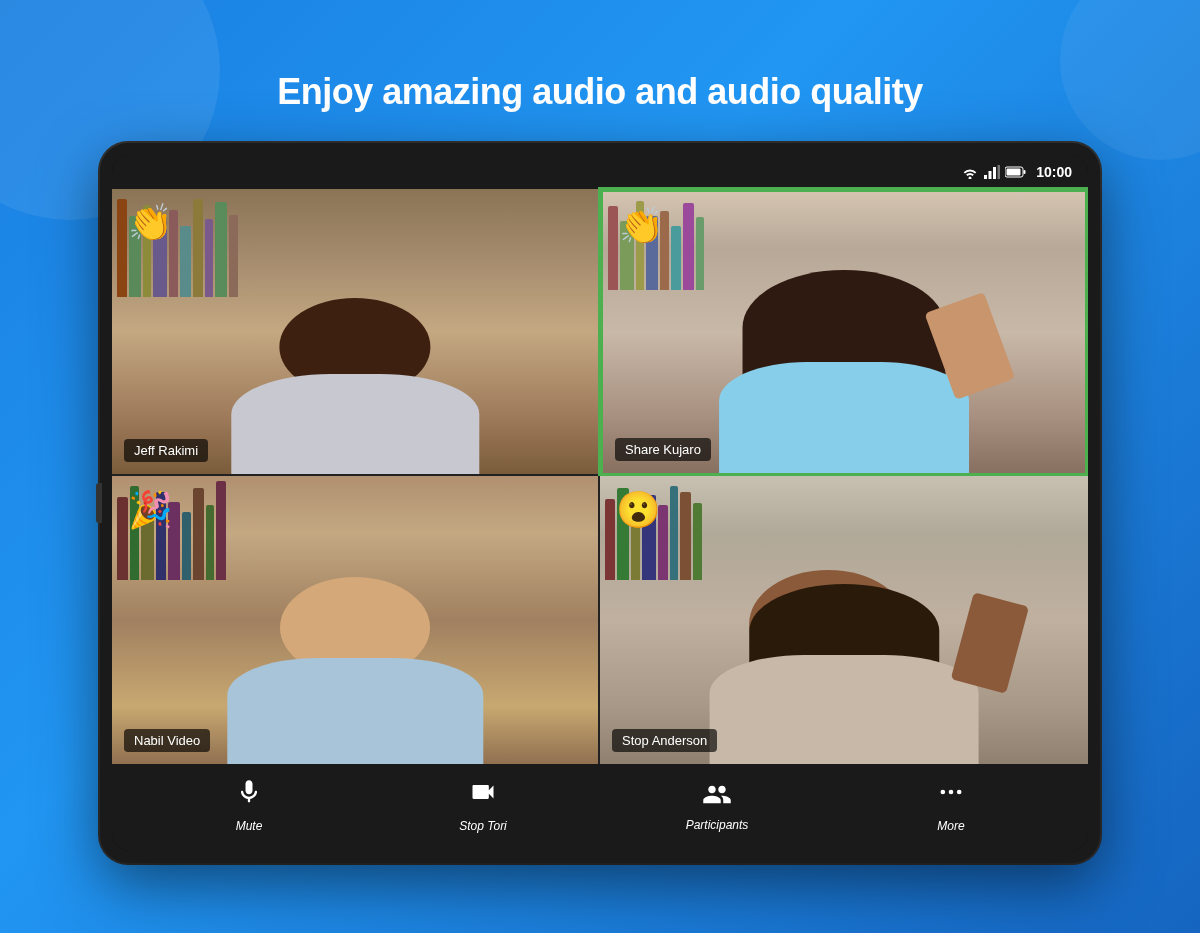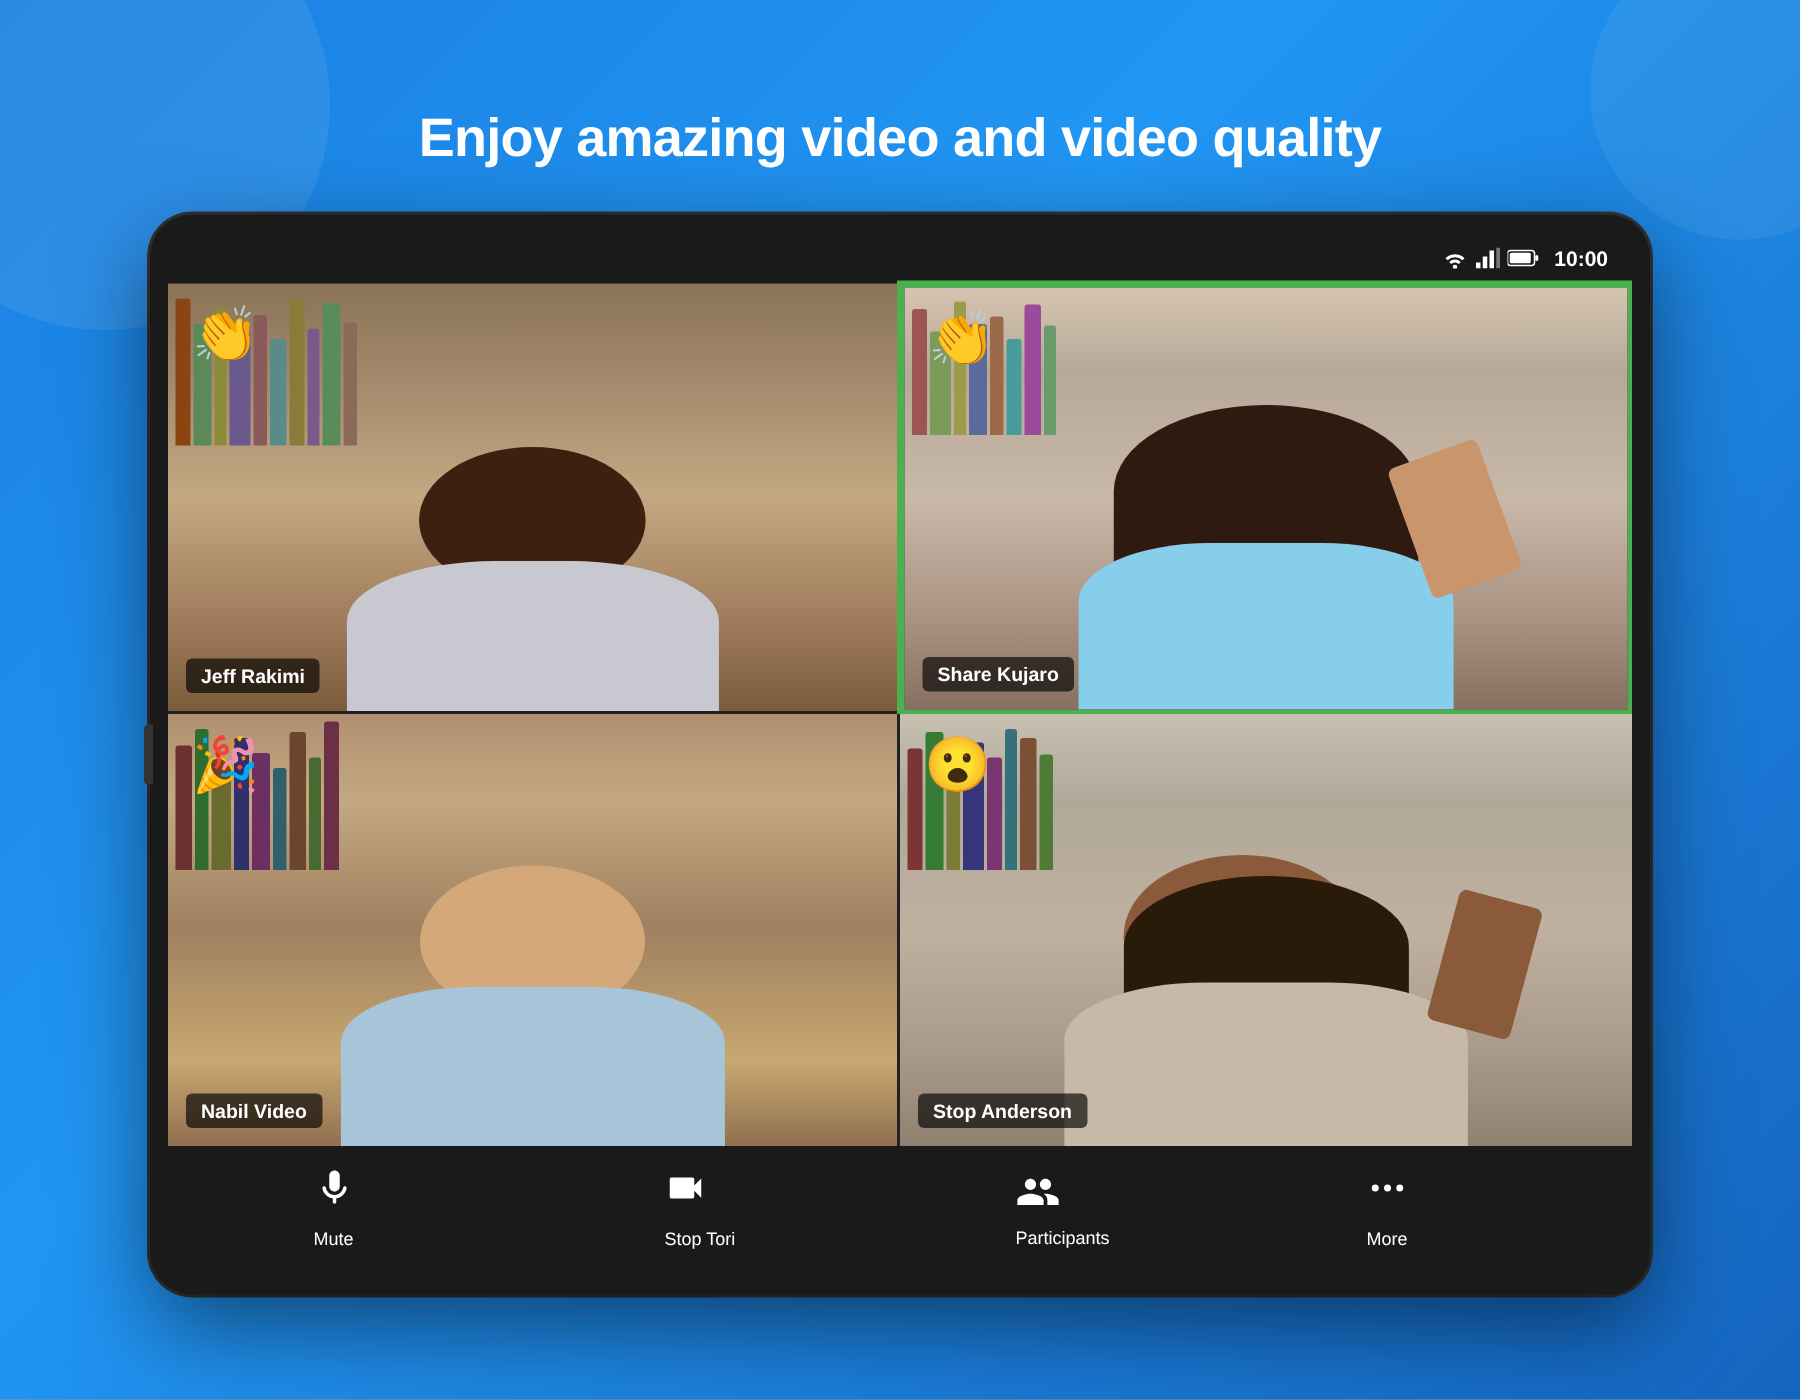--- a/index.html
+++ b/index.html
@@ -219,21 +219,21 @@
     }
 
     
     .name-label {
       position: absolute;
       bottom: 12px;
       left: 12px;
       background: rgba(0,0,0,0.65);
       color: white;
       font-size: 13px;
-      font-weight: 700;
+      font-weight: 400;
       padding: 4px 10px;
       border-radius: 4px;
     }
 
     
     .emoji-reaction {
       position: absolute;
       top: 16px;
       left: 16px;
       font-size: 36px;
@@ -245,24 +245,25 @@
       background: #1a1a1a;
       display: flex;
       align-items: center;
       justify-content: space-around;
       padding: 14px 20px 18px;
     }
 
     .toolbar-item {
       display: flex;
       flex-direction: column;
-      align-items: flex-start;
+      align-items: center;
       gap: 6px;
       cursor: pointer;
       min-width: 80px;
+      font-style: italic;
     }
 
     .toolbar-icon {
       font-size: 26px;
       color: white;
       position: relative;
     }
 
     .toolbar-icon.share-content-icon {
       background: #22c55e;
@@ -284,21 +285,21 @@
     
     .video-cell.active-speaker {
       outline: 3px solid #4CAF50;
       outline-offset: -3px;
     }
 
   </style>
 </head>
 <body>
 
-<p class="headline">Enjoy amazing video and video quality</p>
+<p class="headline">Enjoy amazing audio and audio quality</p>
 
 <div class="tablet">
   <div class="tablet-side-button"></div>
 
   <div class="tablet-screen">
 
     <div class="status-bar">
       <div class="status-icons">
 
         <svg width="18" height="14" viewBox="0 0 18 14" fill="white">

